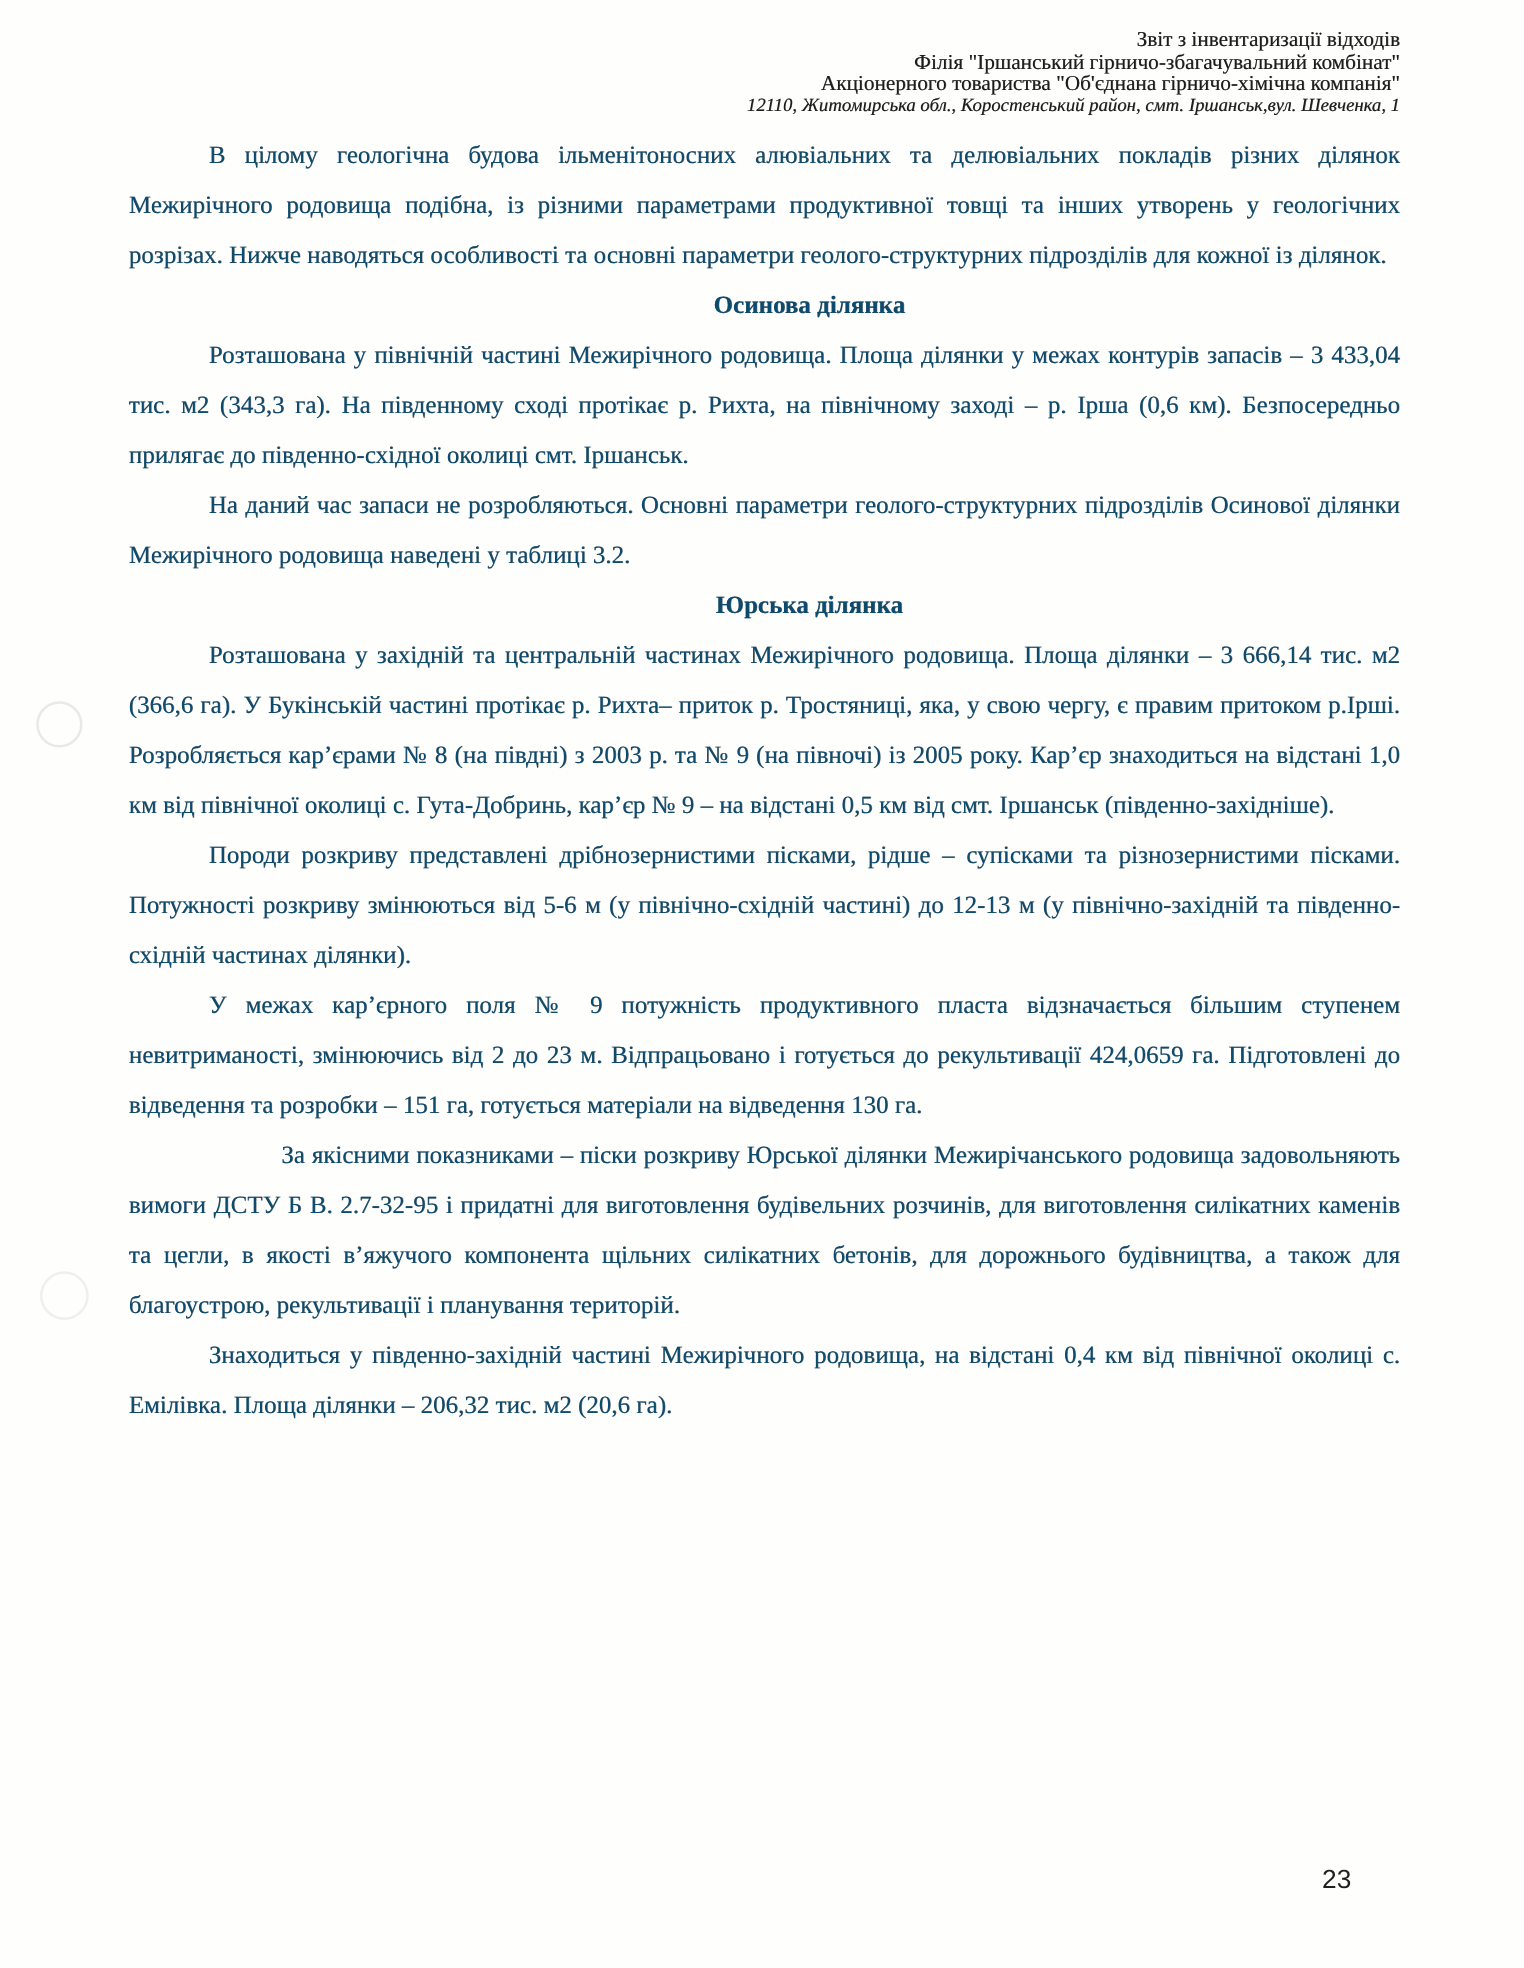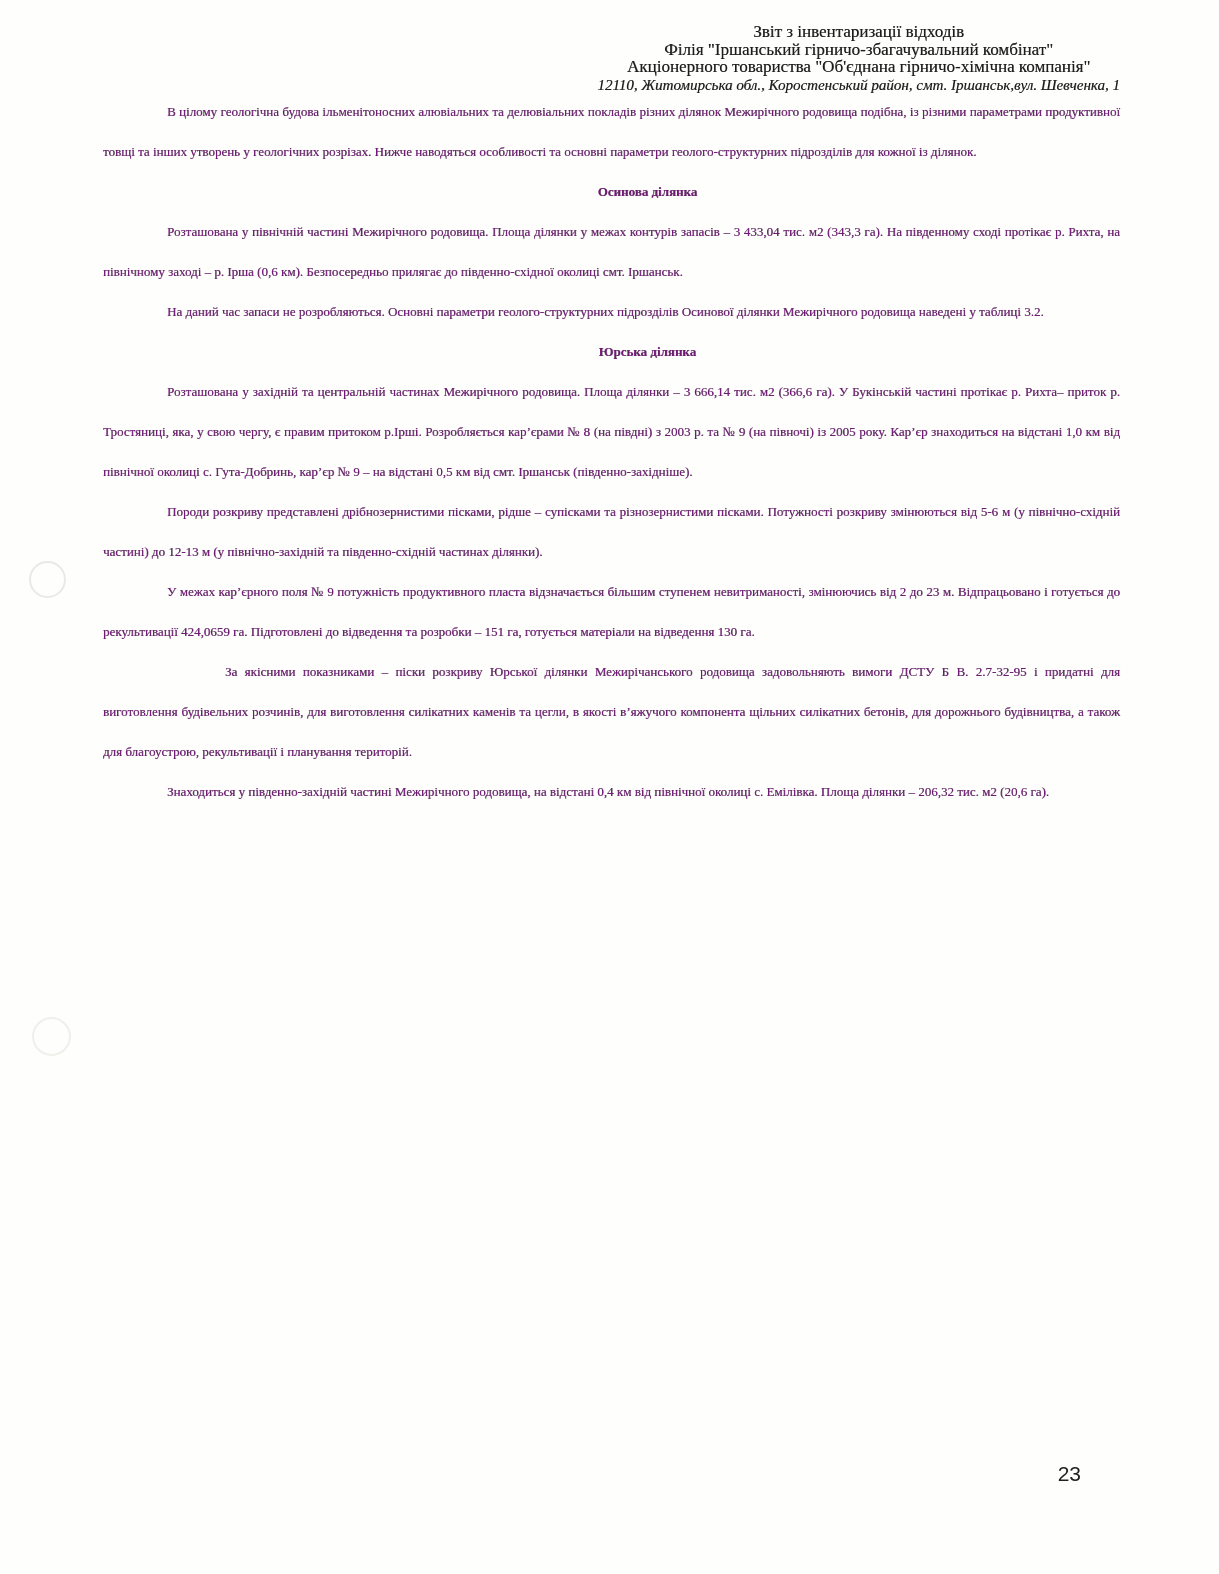--- a/index.html
+++ b/index.html
@@ -30,58 +30,58 @@
   }
   .hole2 {
     left: 32px; top: 1017px;
     width: 35px; height: 35px;
     border: 2px solid #f1efe9;
   }
   .doc-header {
     position: absolute;
     top: 23px;
     right: 99px;
-    text-align: center;
+    text-align: right;
     font-size: 17px;
     line-height: 17.5px;
     color: #1c1c1c;
     text-shadow: 0.35px 0 0 rgba(20,20,20,0.55);
     white-space: nowrap;
   }
   .doc-header .h-address {
     font-style: italic;
     font-size: 15px;
     line-height: 16px;
     margin-top: 1px;
   }
   .doc-body {
     position: absolute;
-    top: 92px;
+    top: 104px;
     left: 103px;
     width: 1017px;
-    font-size: 13px;
+    font-size: 20px;
     line-height: 40px;
     text-align: justify;
-    color: #701a75;
+    color: #0c4a6e;
     text-shadow: 0.4px 0 0 rgba(18,18,18,0.5);
   }
   .doc-body p {
     margin: 0;
     padding: 0;
   }
   .para      { text-indent: 64px; }
   .para-big  { text-indent: 122px; }
   .heading   {
     text-indent: 72px;
     font-weight: bold;
     text-align: center;
   }
   .page-number {
     position: absolute;
-    top: 1462px;
+    top: 1492px;
     right: 138px;
     font-family: "Liberation Sans", sans-serif;
     font-size: 21px;
     color: #202020;
   }
 </style>
 </head>
 <body>
 
 <div class="page">

